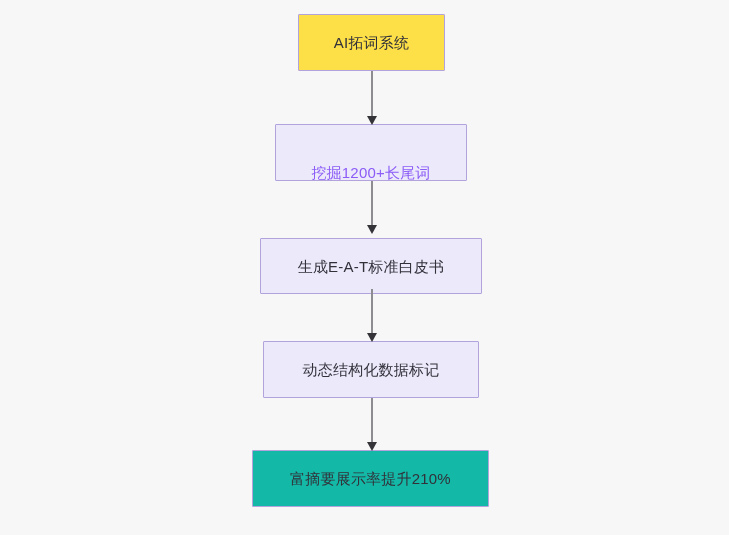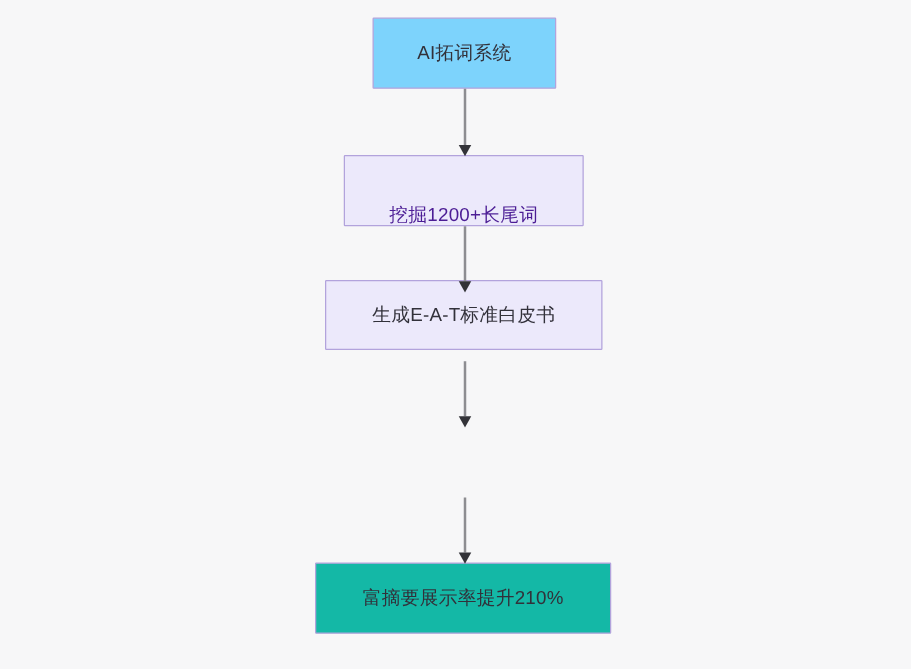--- a/index.html
+++ b/index.html
@@ -61,32 +61,35 @@
     border-left: 5px solid transparent;
     border-right: 5px solid transparent;
     border-top: 9px solid #333338;
   }
 </style>
 </head>
 <body style="background: rgb(247, 247, 248);">
 
 <div id="flowchart">
 
-  <div class="node" id="n1" style="left: 298px; top: 14px; width: 147px; height: 57px; background: #7dd3fc; border-color: rgb(178, 163, 220);">
+  <div class="node" id="n1" style="left: 298px; top: 14px; width: 147px; height: 57px; background: #fde047; border-color: rgb(178, 163, 220);">
     <span class="node-label" style="color: rgb(50, 49, 58);">AI拓词系统</span>
   </div>
 
   <div class="node" id="n2" style="left: 275px; top: 124px; width: 192px; height: 57px; background: rgb(236, 233, 251); border-color: rgb(178, 163, 220);">
-    <span class="node-label" style="color: #4c1d95; margin-top: 40px;">挖掘1200+长尾词</span>
+    <span class="node-label" style="color: #8b5cf6; margin-top: 40px;">挖掘1200+长尾词</span>
   </div>
 
-  <div class="node" id="n3" style="left: 260px; top: 224px; width: 222px; height: 56px; background: rgb(236, 233, 251); border-color: rgb(178, 163, 220);">
+  <div class="node" id="n3" style="left: 260px; top: 238px; width: 222px; height: 56px; background: rgb(236, 233, 251); border-color: rgb(178, 163, 220);">
     <span class="node-label" style="color: rgb(50, 49, 58);">生成E-A-T标准白皮书</span>
   </div>
 
+  <div class="node" id="n4" style="left: 263px; top: 341px; width: 216px; height: 57px; background: rgb(236, 233, 251); border-color: rgb(178, 163, 220);">
+    <span class="node-label" style="color: rgb(50, 49, 58);">动态结构化数据标记</span>
+  </div>
 
   <div class="node" id="n5" style="left: 252px; top: 450px; width: 237px; height: 57px; background: #14b8a6; border-color: rgb(178, 163, 220);">
     <span class="node-label" style="color: rgb(50, 49, 58);">富摘要展示率提升210%</span>
   </div>
 
   <div class="edge" id="e1" style="left: 371px; top: 71px;">
     <div class="edge-line" style="height: 45px; background: rgb(141, 141, 145);"></div>
     <div class="edge-arrow" style="top: 45px; border-top-color: rgb(51, 51, 56);"></div>
   </div>
 

